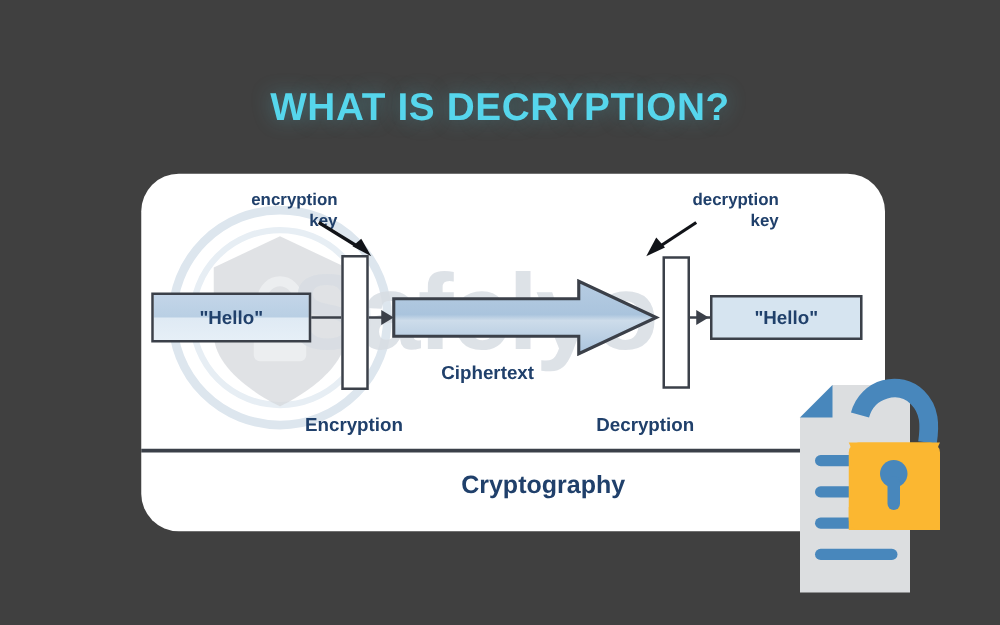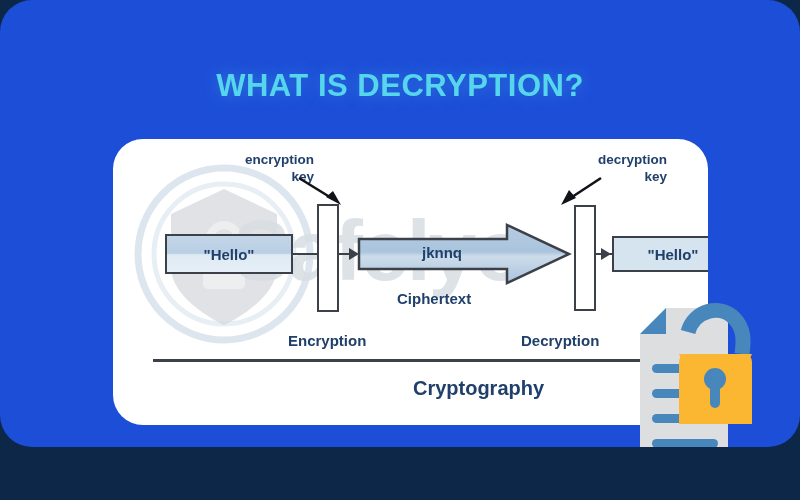--- a/index.html
+++ b/index.html
@@ -3,25 +3,24 @@
 <meta charset="utf-8">
 <style>
   html, body {
     margin: 0;
     padding: 0;
     background: #0d2748;
   }
   #root {
     position: relative;
     width: 800px;
-    height: 447px;
-    background: #1d4ed8;
+    height: 500px;
+    background: #404040;
     overflow: hidden;
     font-family: "Liberation Sans", sans-serif;
-    border-radius: 32px;
   }
 
   
   #title {
     position: absolute;
     left: 0;
     top: 68px;
     width: 800px;
     text-align: center;
     font-size: 31px;
@@ -66,21 +65,20 @@
     white-space: nowrap;
     pointer-events: none;
   }
 
   
   #diagram {
     position: absolute;
     left: 0; top: 0;
     width: 595px;
     height: 286px;
-    margin-left: 44px;
   }
 
   .lbl {
     position: absolute;
     color: #20406b;
     font-weight: bold;
     font-family: "Liberation Sans", sans-serif;
     white-space: nowrap;
   }
   .lbl-key {
@@ -239,21 +237,20 @@
         <defs>
           <linearGradient id="cg" x1="0" y1="0" x2="0" y2="1">
             <stop offset="0%" stop-color="#b6cce2"></stop>
             <stop offset="46%" stop-color="#aac4dd"></stop>
             <stop offset="54%" stop-color="#cddcea"></stop>
             <stop offset="100%" stop-color="#a9c3dd"></stop>
           </linearGradient>
         </defs>
         <polygon points="2,16 150,16 150,2 212,31 150,60 150,46 2,46" fill="url(#cg)" stroke="#3b4049" stroke-width="2.5" stroke-linejoin="miter"></polygon>
       </svg>
-      <div id="cipher-text-label">jknnq</div>
       <div class="lbl" id="label-ciphertext">Ciphertext</div>
 
       <div class="keybar" id="keybar-dec"></div>
       <div class="conn" id="conn-3"></div>
       <div class="arrowhead" id="ah-2"></div>
 
       <div class="msgbox" id="plain-right">"Hello"</div>
 
       <div class="lbl" id="label-encryption">Encryption</div>
       <div class="lbl" id="label-decryption">Decryption</div>

